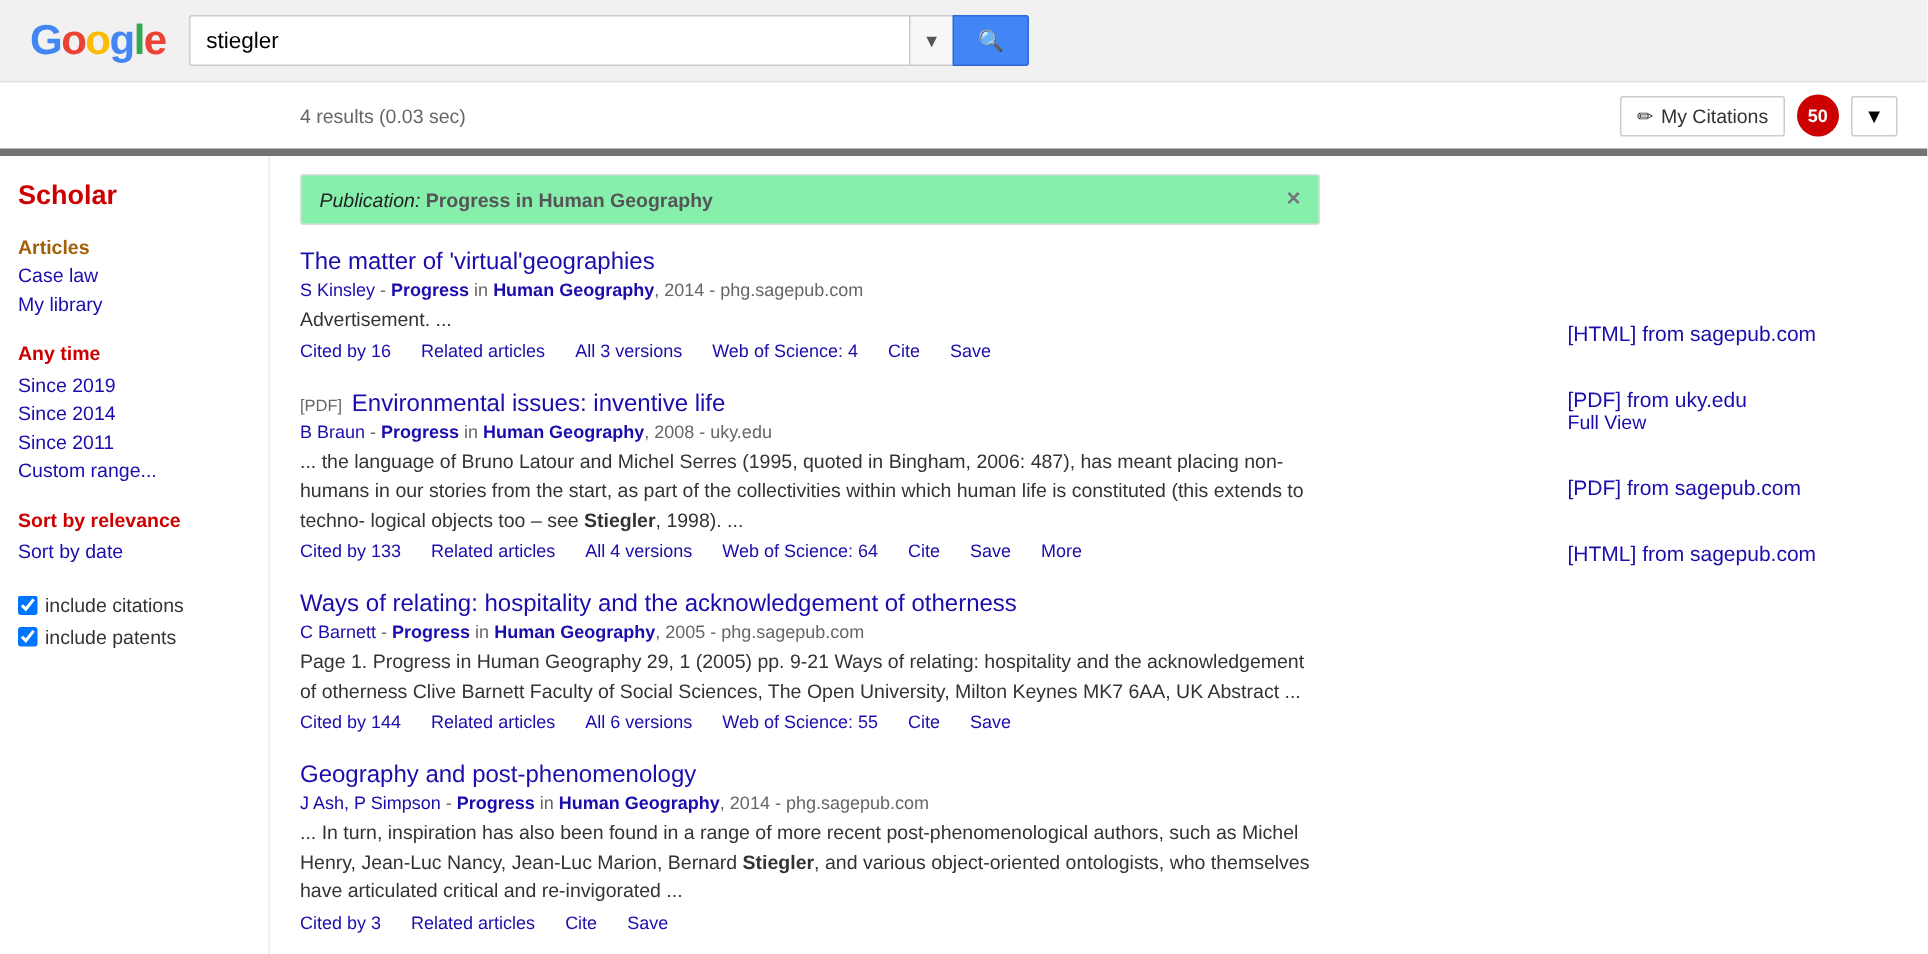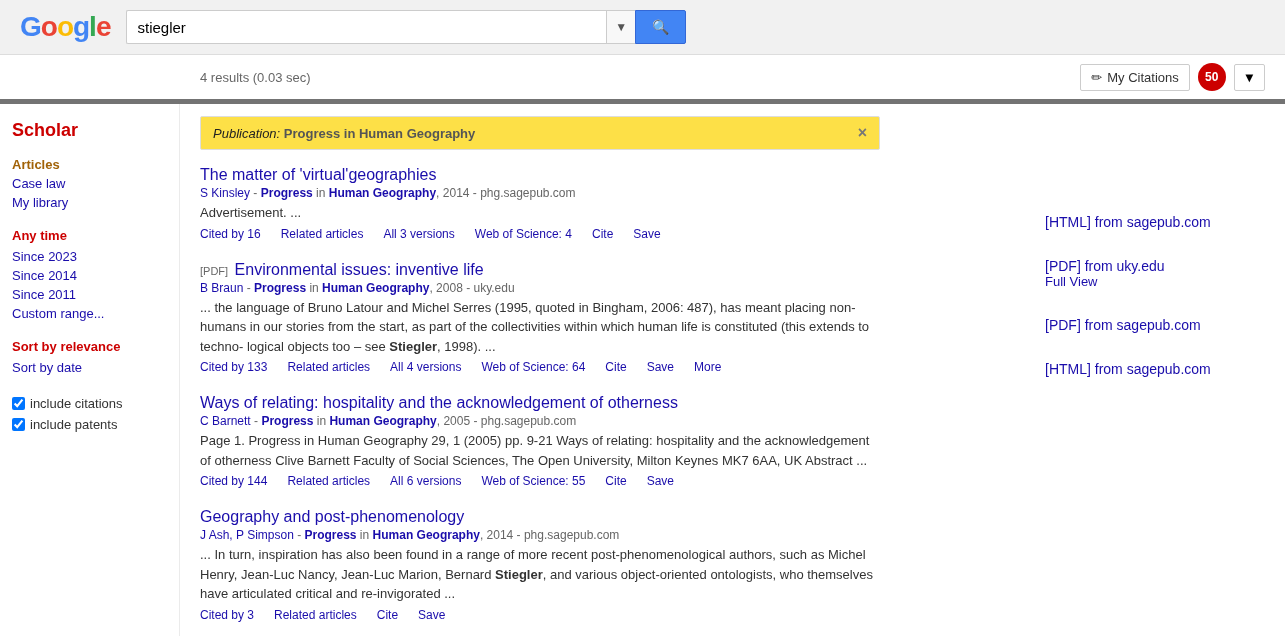--- a/index.html
+++ b/index.html
@@ -156,21 +156,21 @@
     .sidebar-checkbox-item input { cursor: pointer; }
 
     
     #content {
       flex: 1;
       padding: 12px 20px 20px 20px;
     }
 
     
     #pub-filter {
-      background: #fde047;
+      background: #86efac;
       border: 1px solid #ddd;
       border-radius: 2px;
       padding: 8px 12px;
       display: flex;
       align-items: center;
       justify-content: space-between;
       margin-bottom: 16px;
       max-width: 680px;
     }
     #pub-filter-text {
@@ -301,21 +301,21 @@
 
     <div style="color:#c00; font-size:18px; font-weight:bold; margin-bottom:14px; cursor:pointer;">Scholar</div>
 
     <div class="sidebar-item active">Articles</div>
     <div class="sidebar-item">Case law</div>
     <div class="sidebar-item">My library</div>
 
     <div class="sidebar-divider"></div>
 
     <div class="sidebar-section-title">Any time</div>
-    <div class="sidebar-item">Since 2023</div>
+    <div class="sidebar-item">Since 2019</div>
     <div class="sidebar-item">Since 2014</div>
     <div class="sidebar-item">Since 2011</div>
     <div class="sidebar-item">Custom range...</div>
 
     <div class="sidebar-divider"></div>
 
     <div class="sidebar-section-title">Sort by relevance</div>
     <div class="sidebar-item">Sort by date</div>
 
     <div class="sidebar-divider"></div>

